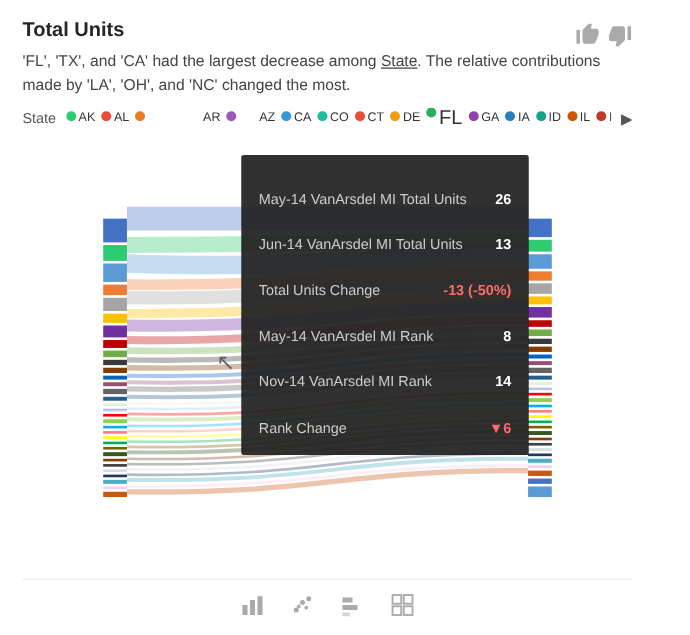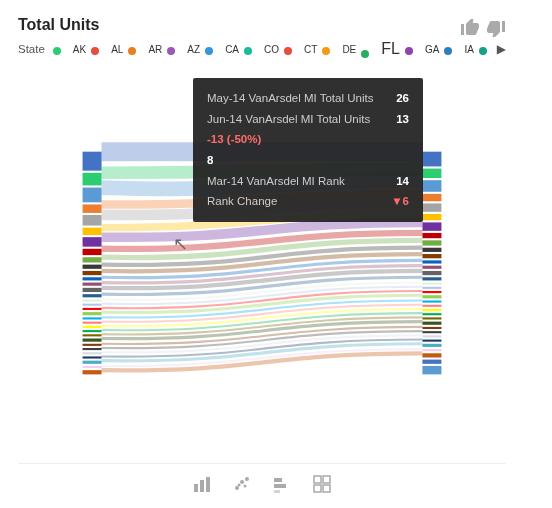--- a/index.html
+++ b/index.html
@@ -73,22 +73,22 @@
       overflow: hidden;
     }
     .state-label {
       font-size: 11.5px;
       color: #555;
       margin-right: 4px;
       white-space: nowrap;
     }
     .state-dot-item {
       display: flex;
-      align-items: flex-end;
-      gap: 12px;
+      align-items: flex-start;
+      gap: 2px;
       font-size: 10px;
       color: #333;
       white-space: nowrap;
     }
     .dot {
       width: 8px;
       height: 8px;
       border-radius: 50%;
       display: inline-block;
       flex-shrink: 0;
@@ -137,20 +137,21 @@
       line-height: 1.8;
       border-radius: 2px;
       min-width: 230px;
       pointer-events: none;
       z-index: 10;
     }
     .tooltip-row {
       display: flex;
       justify-content: space-between;
       gap: 16px;
+      margin-top: 16px;
     }
     .tooltip-key {
       color: #ccc;
       white-space: nowrap;
     }
     .tooltip-val {
       color: #fff;
       font-weight: 600;
       white-space: nowrap;
     }
@@ -198,40 +199,43 @@
       </div>
       <div class="header-icon" title="Dislike">
         <svg width="18" height="18" viewBox="0 0 18 18" fill="none">
           <path d="M12 2H4.5C3.67 2 2.96 2.5 2.66 3.22L0.16 9.23C0.06 9.47 0 9.73 0 10V12C0 13.1 0.9 14 2 14H6.31L5.64 16.97L5.62 17.17C5.62 17.7 5.83 18.19 6.17 18.53L6.88 19.24L12.46 13.66C12.79 13.32 13 12.86 13 12.35V4C13 2.9 12.1 2 11 2H12Z" fill="#aaa"></path>
           <path d="M18 2H15V13H18V2Z" fill="#aaa"></path>
         </svg>
       </div>
     </div>
   </div>
 
+  <div class="description">
+    <span>'FL', 'TX', and 'CA' had the largest decrease among </span><u>State</u><span>. The relative contributions made by 'LA', 'OH', and 'NC' changed the most.</span>
+  </div>
 
   <div class="state-bar">
     <span class="state-label">State</span>
 
     <div id="state-dots-container" style="display:flex;align-items:center;gap:5px;flex-wrap:nowrap;overflow:hidden;">
         <div class="state-dot-item">
           <span class="dot" style="background:#2ecc71"></span>
           <span style="font-size:10px;color:#333;">AK</span>
         </div>
         <div class="state-dot-item">
           <span class="dot" style="background:#e74c3c"></span>
           <span style="font-size:10px;color:#333;">AL</span>
         </div>
         <div class="state-dot-item">
           <span class="dot" style="background:#e67e22"></span>
-          <span style="font-size:10px;color:#333;">AR</span>
+          <span style="font-size:10px;color:#333;margin-left:44px;">AR</span>
         </div>
         <div class="state-dot-item">
           <span class="dot" style="background:#9b59b6"></span>
-          <span style="font-size:10px;color:#333;">AZ</span>
+          <span style="font-size:10px;color:#333;margin-left:16px;">AZ</span>
         </div>
         <div class="state-dot-item">
           <span class="dot" style="background:#3498db"></span>
           <span style="font-size:10px;color:#333;">CA</span>
         </div>
         <div class="state-dot-item">
           <span class="dot" style="background:#1abc9c"></span>
           <span style="font-size:10px;color:#333;">CO</span>
         </div>
         <div class="state-dot-item">
@@ -404,27 +408,29 @@
 
       <div class="tooltip-row">
             <span class="tooltip-key">May-14 VanArsdel MI Total Units</span>
             <span class="tooltip-val ">26</span>
           </div>
           <div class="tooltip-row">
             <span class="tooltip-key">Jun-14 VanArsdel MI Total Units</span>
             <span class="tooltip-val ">13</span>
           </div>
           <div class="tooltip-row">
+            <span class="tooltip-key">Total Units Change</span>
             <span class="tooltip-val negative">-13 (-50%)</span>
           </div>
           <div class="tooltip-row">
+            <span class="tooltip-key">May-14 VanArsdel MI Rank</span>
             <span class="tooltip-val ">8</span>
           </div>
           <div class="tooltip-row">
-            <span class="tooltip-key">Mar-14 VanArsdel MI Rank</span>
+            <span class="tooltip-key">Nov-14 VanArsdel MI Rank</span>
             <span class="tooltip-val ">14</span>
           </div>
           <div class="tooltip-row">
             <span class="tooltip-key">Rank Change</span>
             <span class="tooltip-val arrow-down">▼6</span>
           </div>
         </div>
 
       <div style="position:absolute; top:165px; left:155px; pointer-events:none; font-size:18px; color:#666;">↖</div>
     </div>

